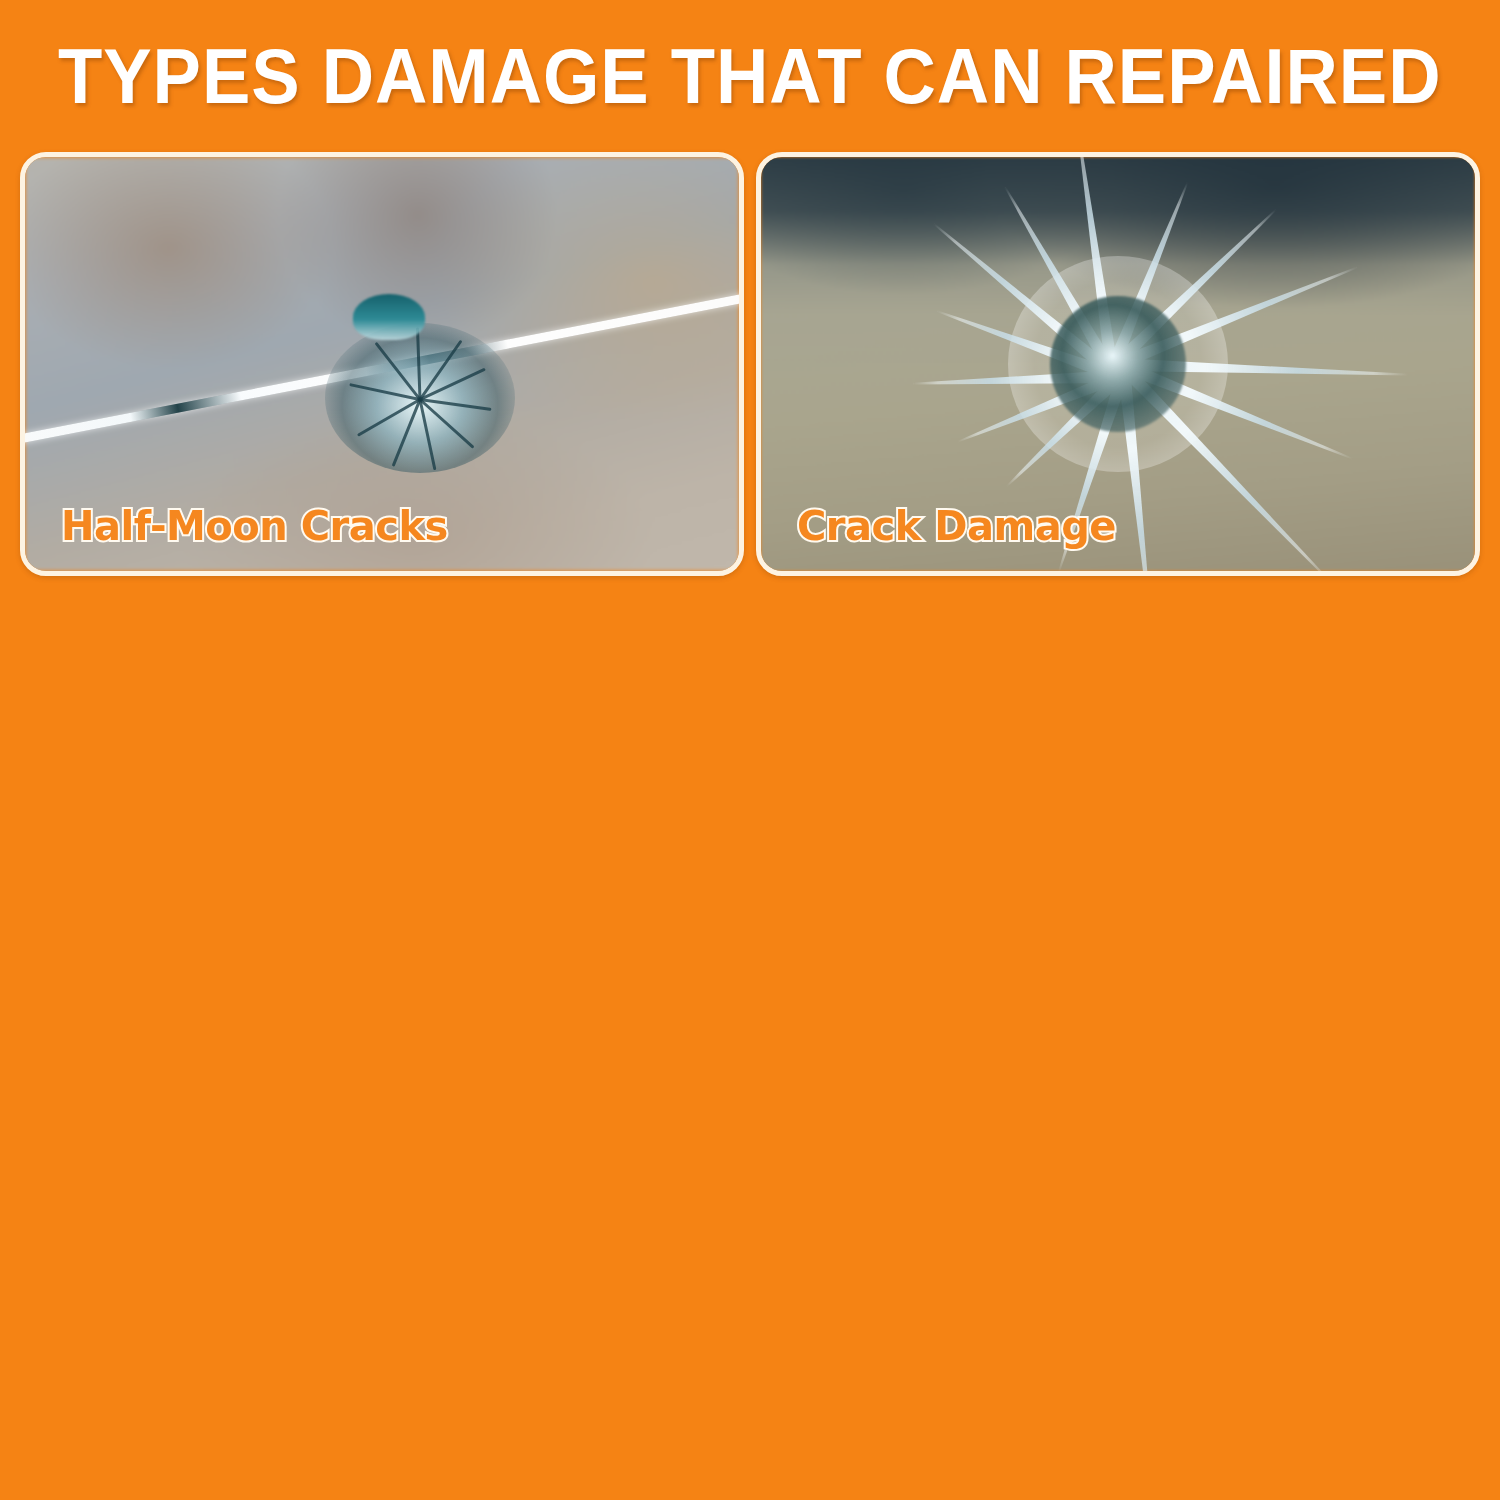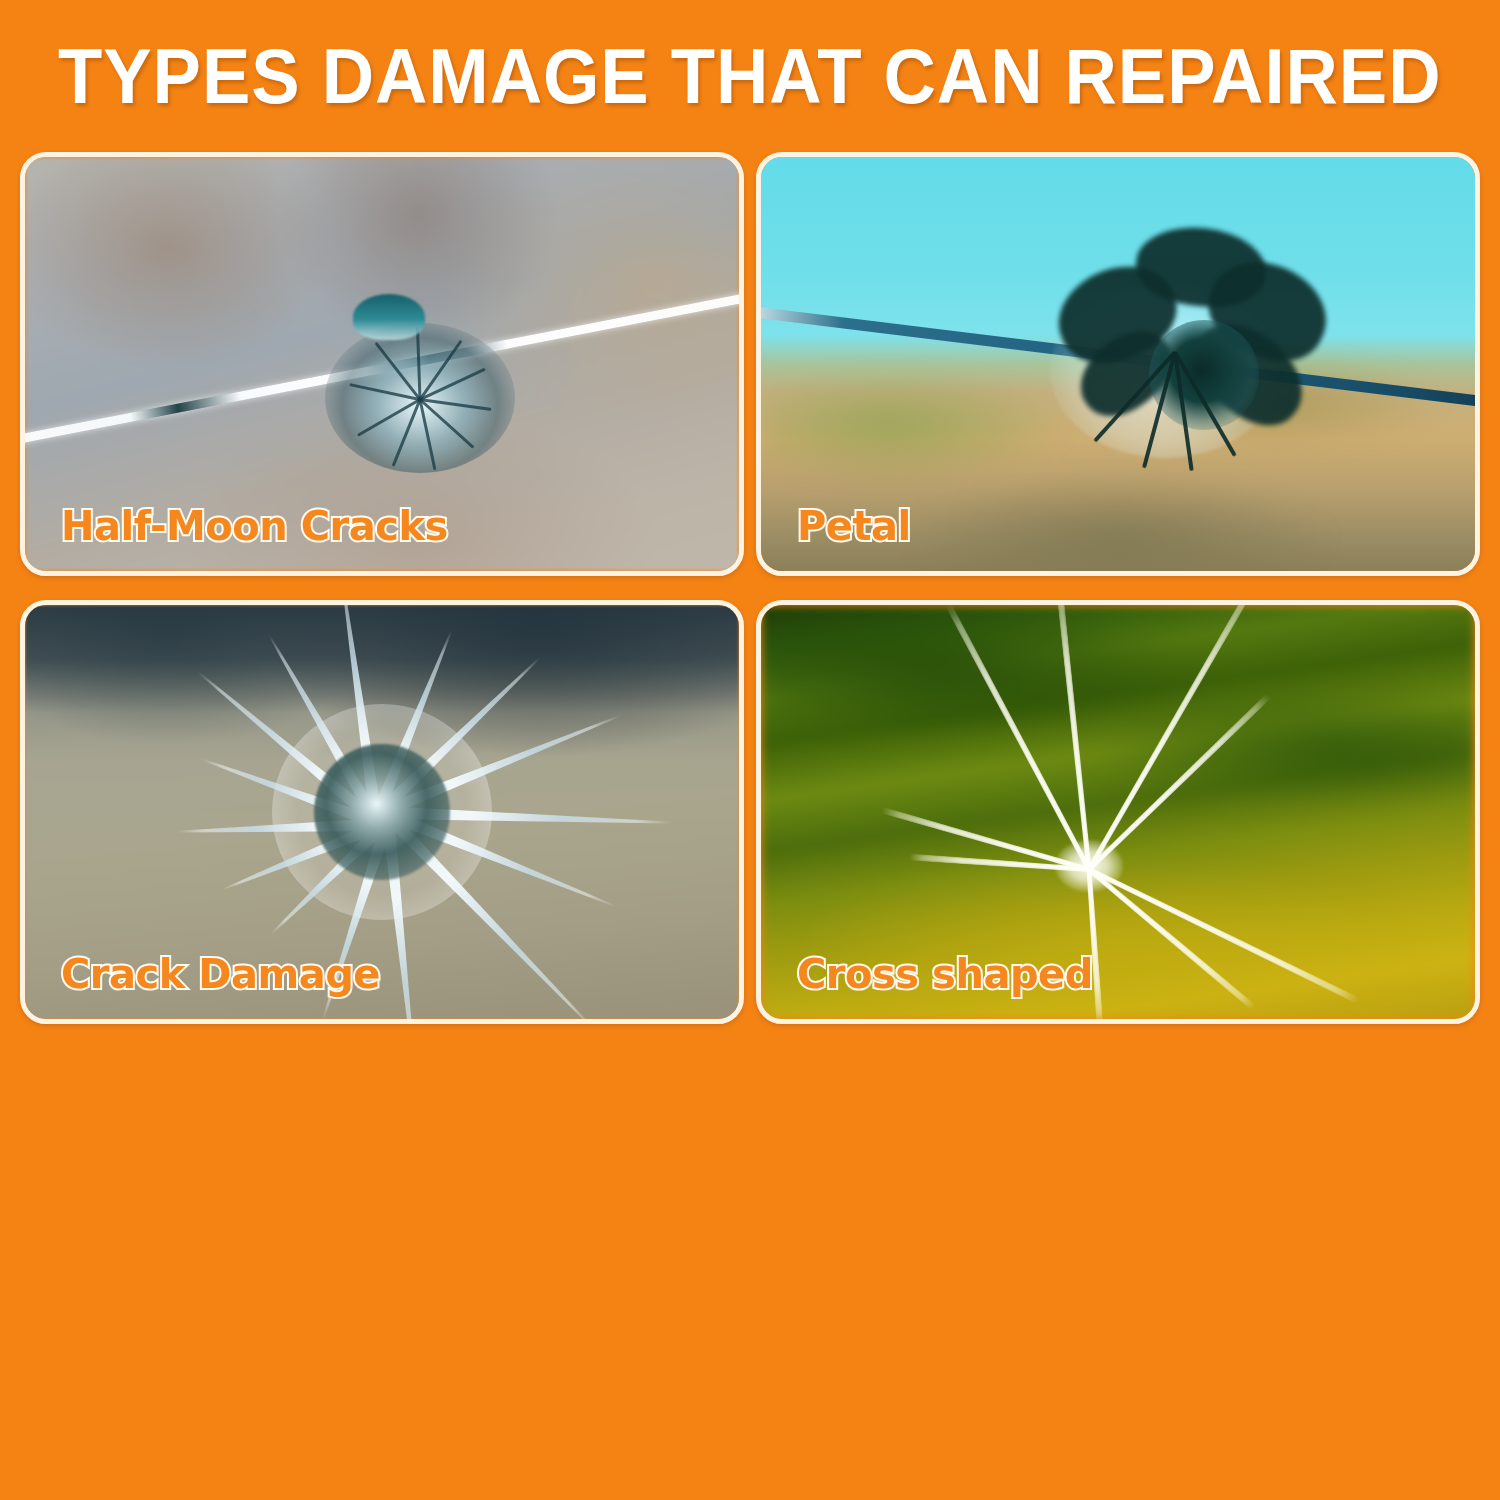--- a/index.html
+++ b/index.html
@@ -320,38 +320,20 @@
         <i></i>
         <i></i>
         <i></i>
         <i></i>
         <i></i>
     </div>
     <div class="hm-dome"></div>
     <div class="caption">Half-Moon Cracks</div>
   </div>
 
-  <div class="card">
-    <div class="photo bg-petal"></div>
-    <div class="pt-line"></div>
-    <div class="pt-chip">
-      <div class="pt-glass"></div>
-      <div class="pt-petal pt-p1"></div>
-      <div class="pt-petal pt-p2"></div>
-      <div class="pt-petal pt-p3"></div>
-      <div class="pt-petal pt-p4"></div>
-      <div class="pt-petal pt-p5"></div>
-      <div class="pt-core"></div>
-      <i></i>
-        <i></i>
-        <i></i>
-        <i></i>
-    </div>
-    <div class="caption">Petal</div>
-  </div>
 
   <div class="card">
     <div class="photo bg-star"></div>
     <div class="star-wrap">
       <div class="star-halo"></div>
       <div class="spike" style="width:250px;transform:rotate(-98deg) translateY(-6px)"></div>
       <div class="spike" style="width:215px;transform:rotate(-120deg) translateY(-6px)"></div>
       <div class="spike" style="width:235px;transform:rotate(-140deg) translateY(-6px)"></div>
       <div class="spike" style="width:190px;transform:rotate(-160deg) translateY(-6px)"></div>
       <div class="spike" style="width:205px;transform:rotate(178deg) translateY(-6px)"></div>
@@ -363,32 +345,16 @@
       <div class="spike" style="width:250px;transform:rotate(22deg) translateY(-6px)"></div>
       <div class="spike" style="width:290px;transform:rotate(2deg) translateY(-6px)"></div>
       <div class="spike" style="width:260px;transform:rotate(-22deg) translateY(-6px)"></div>
       <div class="spike" style="width:225px;transform:rotate(-44deg) translateY(-6px)"></div>
       <div class="spike" style="width:200px;transform:rotate(-68deg) translateY(-6px)"></div>
       <div class="star-core"></div>
     </div>
     <div class="caption">Crack Damage</div>
   </div>
 
-  <div class="card">
-    <div class="photo bg-cross"></div>
-    <div class="cross-wrap">
-      <div class="cline" style="width:300px;transform:rotate(-118deg)"></div>
-      <div class="cline" style="width:290px;transform:rotate(-96deg)"></div>
-      <div class="cline" style="width:330px;transform:rotate(-60deg)"></div>
-      <div class="cline" style="width:250px;transform:rotate(-44deg)"></div>
-      <div class="cline" style="width:180px;transform:rotate(184deg)"></div>
-      <div class="cline" style="width:215px;transform:rotate(196deg)"></div>
-      <div class="cline" style="width:300px;transform:rotate(26deg)"></div>
-      <div class="cline" style="width:215px;transform:rotate(40deg)"></div>
-      <div class="cline" style="width:155px;transform:rotate(86deg)"></div>
-      <div class="cross-core"></div>
-    </div>
-    <div class="caption">Cross shaped</div>
-  </div>
 
 
 
 </div>
 
 </body></html>

